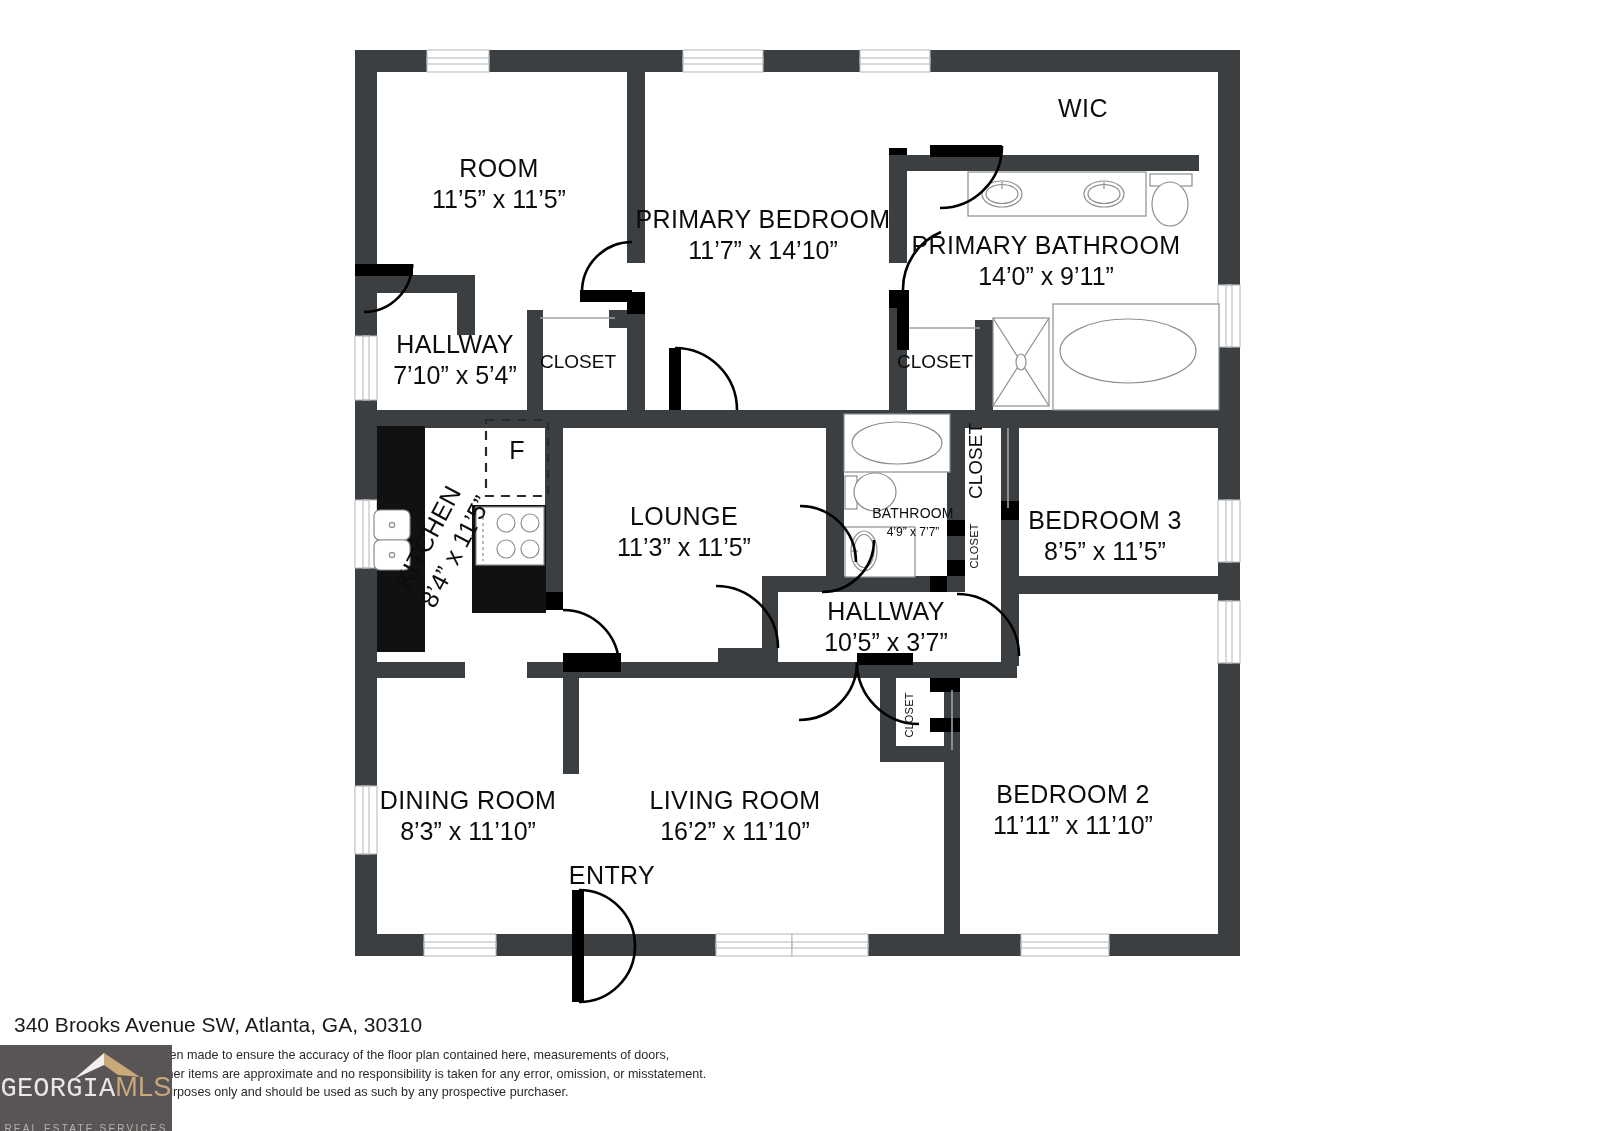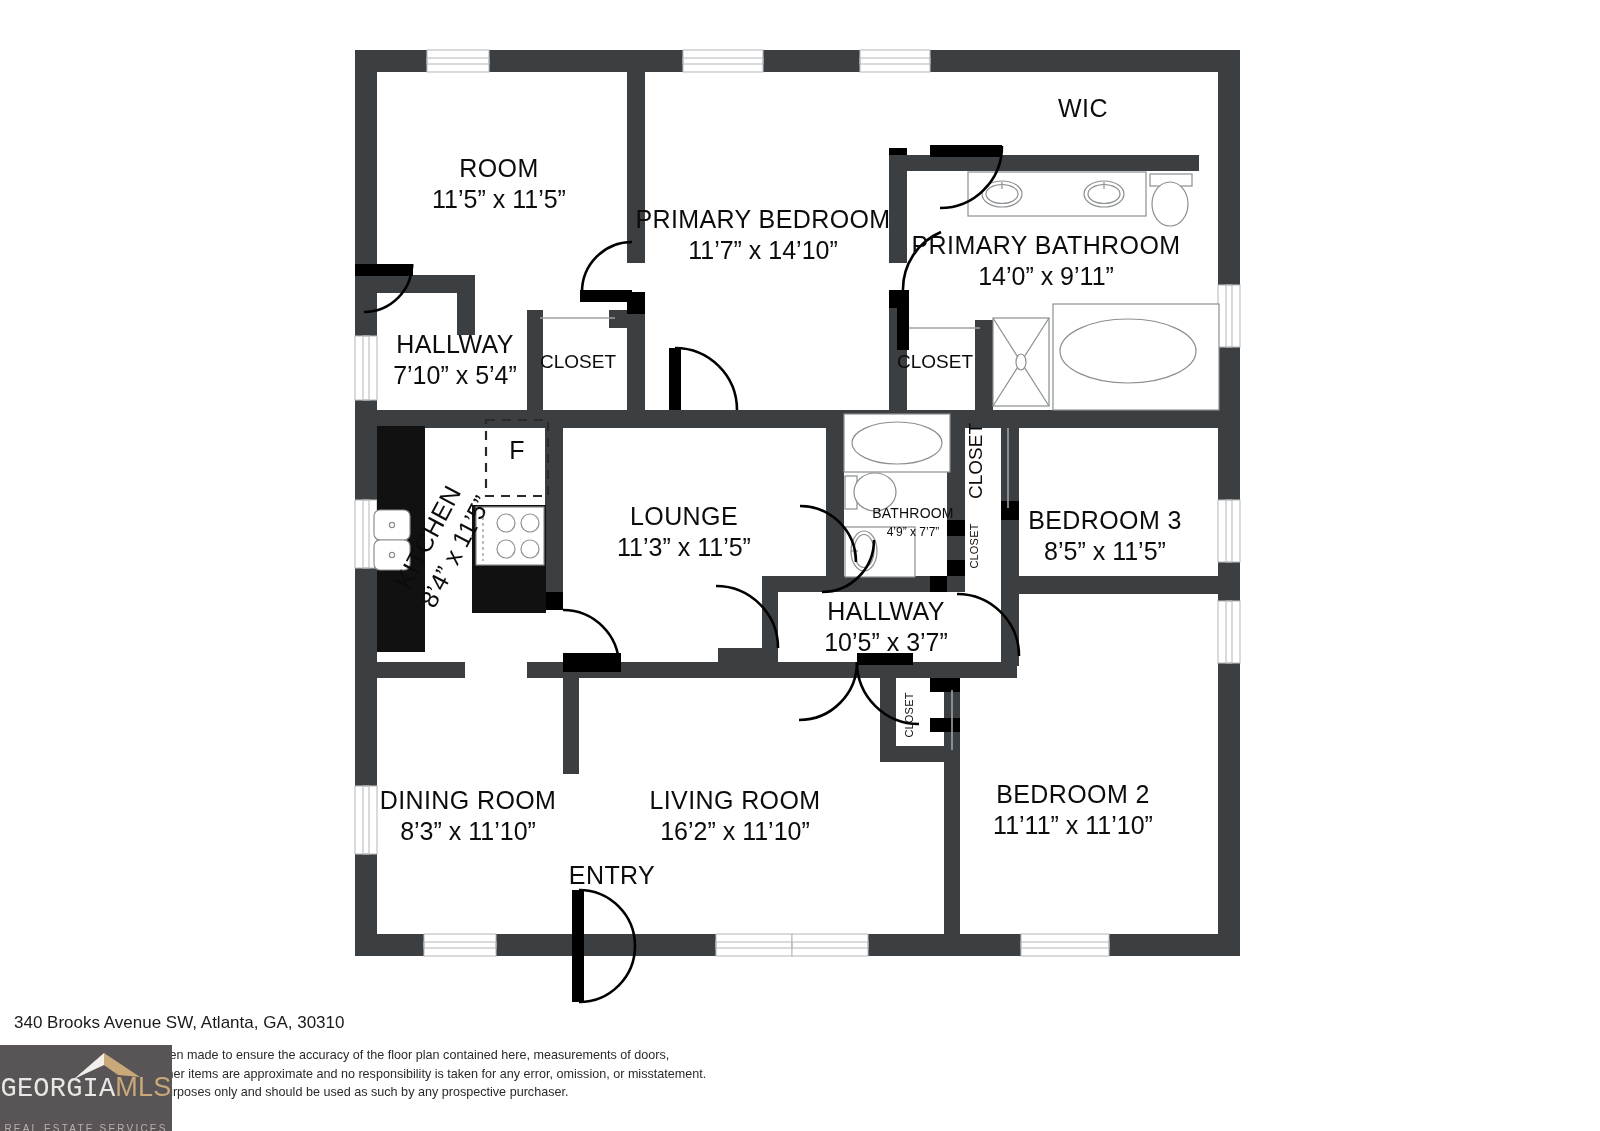--- a/index.html
+++ b/index.html
@@ -56,21 +56,21 @@
     position: absolute;
     left: 0;
     top: 1003px;
     width: 1600px;
     height: 128px;
   }
   #address {
     position: absolute;
     left: 14px;
     top: 10px;
-    font-size: 17px;
+    font-size: 21px;
     color: #1a1a1a;
     font-family: "Liberation Sans", sans-serif;
     white-space: nowrap;
   }
   #disclaimer {
     position: absolute;
     left: 14px;
     top: 43px;
     width: 720px;
     font-size: 12.6px;

